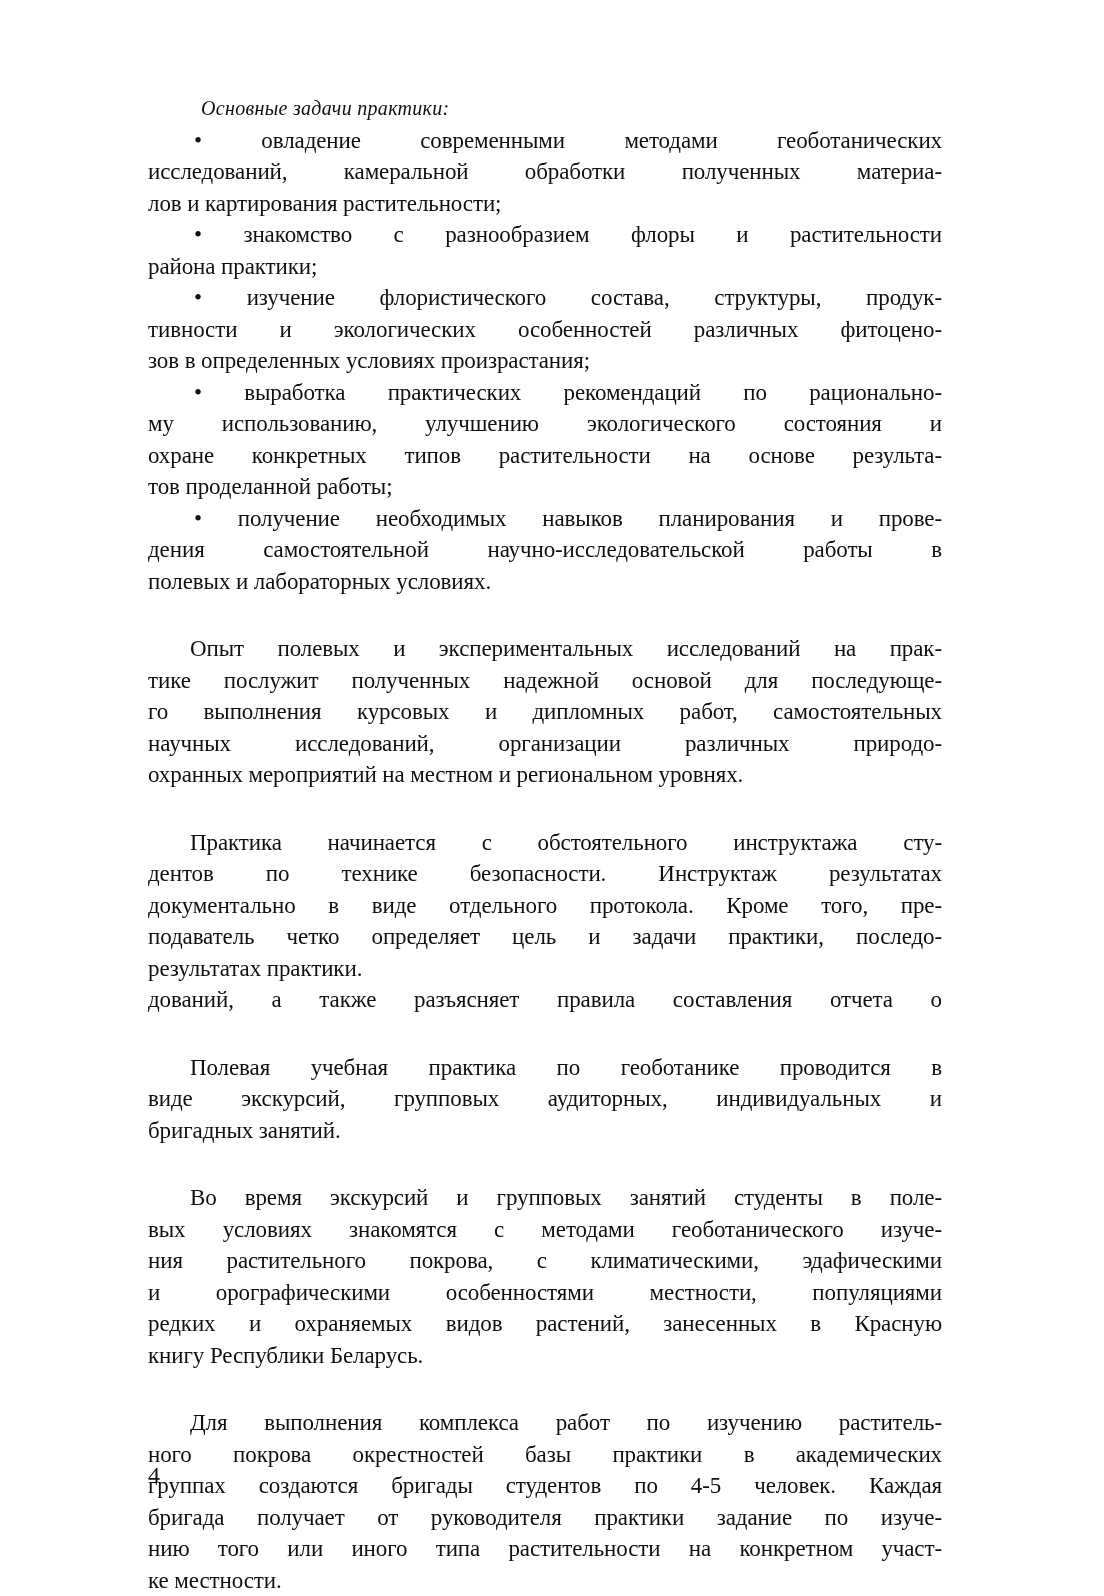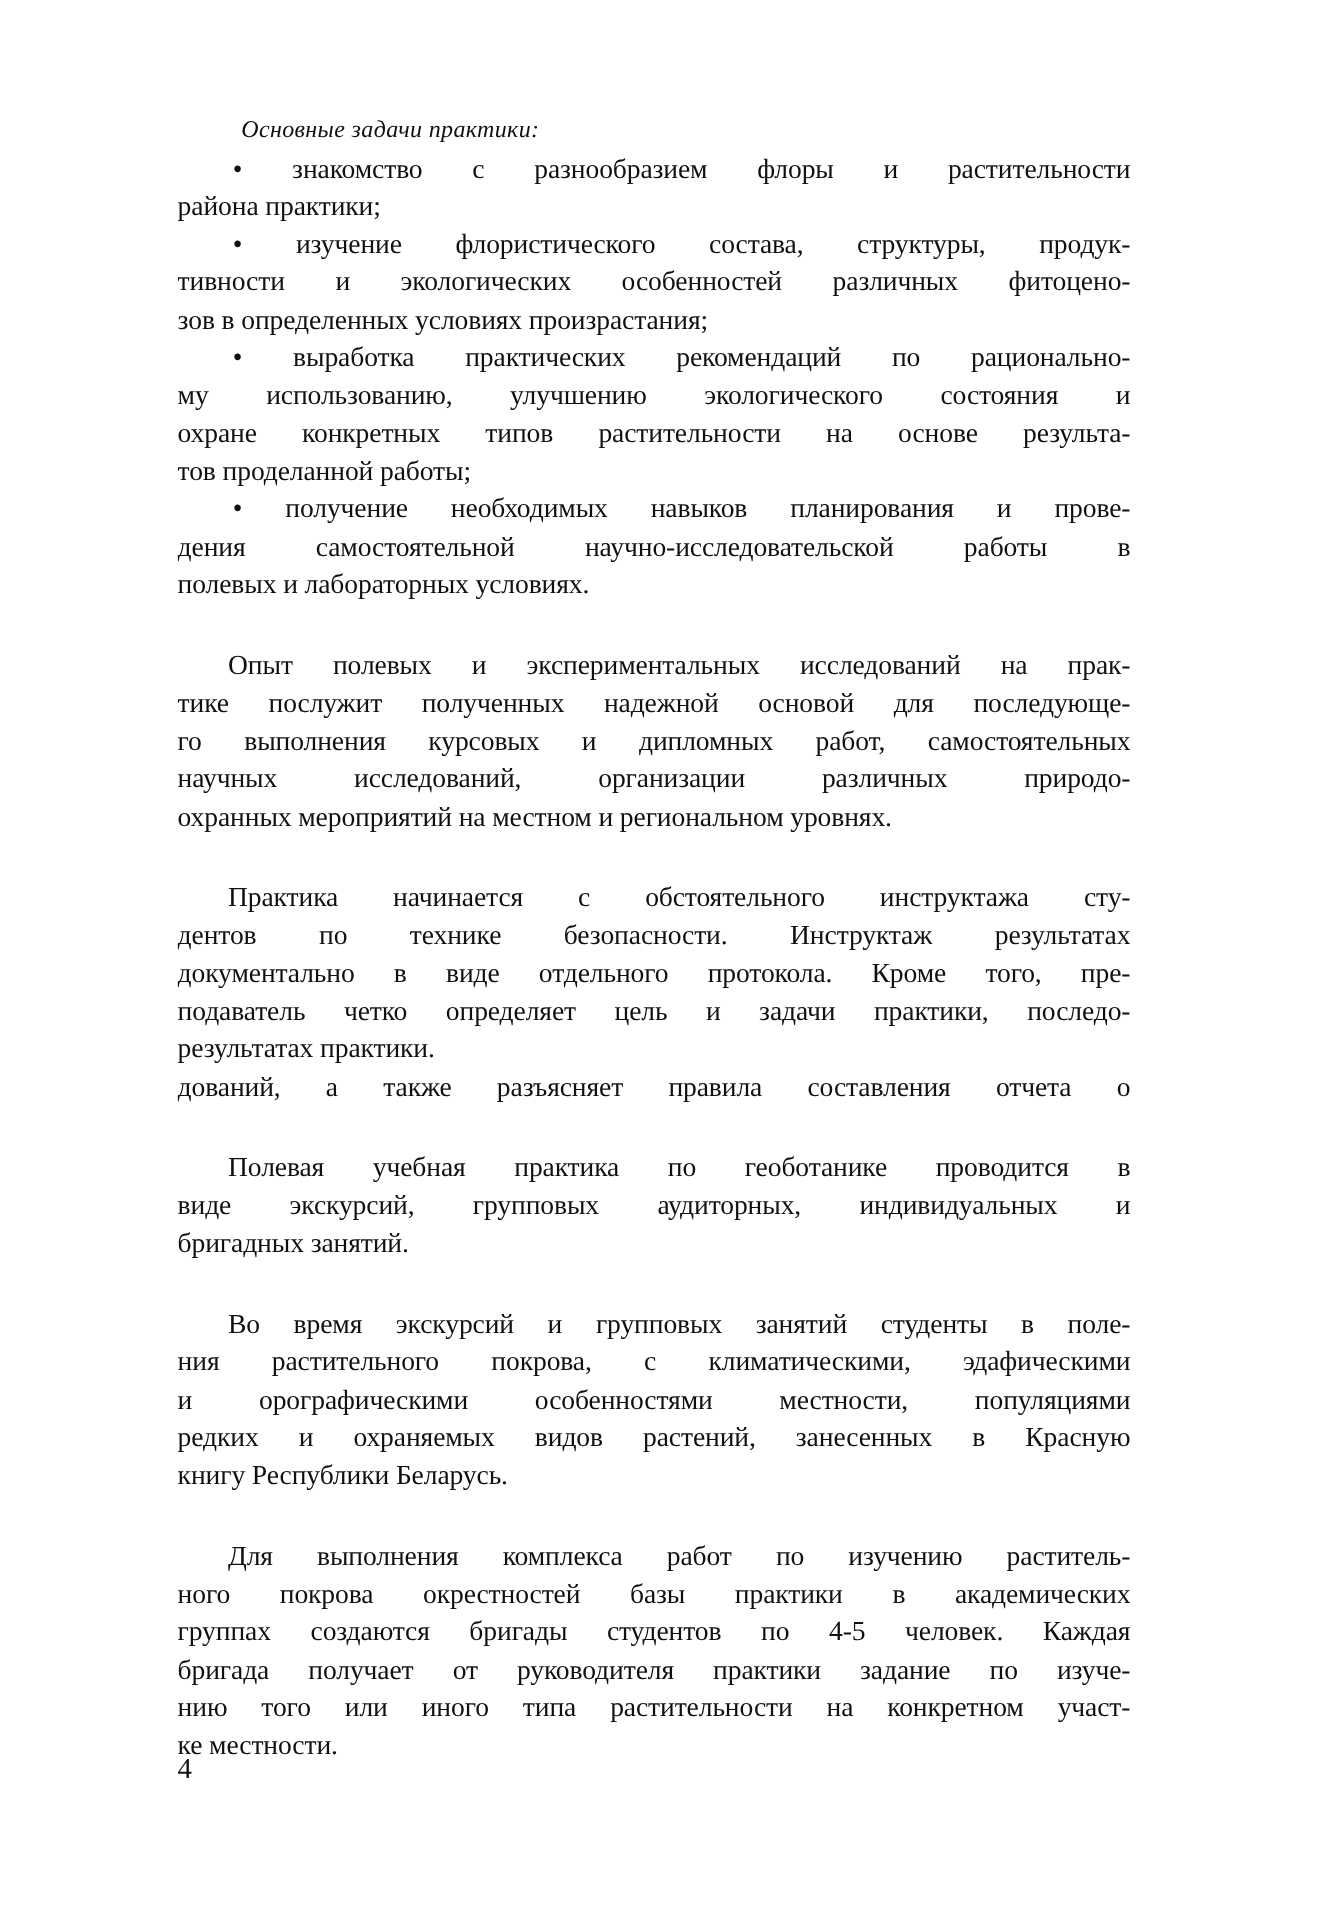--- a/index.html
+++ b/index.html
@@ -66,20 +66,25 @@
   }
 </style>
 </head>
 <body>
 
 <div class="page">
   <div class="text-block">
     <div class="heading">Основные задачи практики:</div>
     <div id="paragraphs">
         <div class="para bullet">
+          <div class="line first">• овладение современными методами геоботанических</div>
+          <div class="line">исследований, камеральной обработки полученных материа-</div>
+          <div class="line last">лов и картирования растительности;</div>
+        </div>
+        <div class="para bullet">
           <div class="line first">• знакомство с разнообразием флоры и растительности</div>
           <div class="line last">района практики;</div>
         </div>
         <div class="para bullet">
           <div class="line first">• изучение флористического состава, структуры, продук-</div>
           <div class="line">тивности и экологических особенностей различных фитоцено-</div>
           <div class="line last">зов в определенных условиях произрастания;</div>
         </div>
         <div class="para bullet">
           <div class="line first">• выработка практических рекомендаций по рационально-</div>
@@ -107,20 +112,21 @@
           <div class="line last">результатах практики.</div>
           <div class="line">дований, а также разъясняет правила составления отчета о</div>
         </div>
         <div class="para plain">
           <div class="line first">Полевая учебная практика по геоботанике проводится в</div>
           <div class="line">виде экскурсий, групповых аудиторных, индивидуальных и</div>
           <div class="line last">бригадных занятий.</div>
         </div>
         <div class="para plain">
           <div class="line first">Во время экскурсий и групповых занятий студенты в поле-</div>
+          <div class="line">вых условиях знакомятся с методами геоботанического изуче-</div>
           <div class="line">ния растительного покрова, с климатическими, эдафическими</div>
           <div class="line">и орографическими особенностями местности, популяциями</div>
           <div class="line">редких и охраняемых видов растений, занесенных в Красную</div>
           <div class="line last">книгу Республики Беларусь.</div>
         </div>
         <div class="para plain">
           <div class="line first">Для выполнения комплекса работ по изучению раститель-</div>
           <div class="line">ного покрова окрестностей базы практики в академических</div>
           <div class="line">группах создаются бригады студентов по 4-5 человек. Каждая</div>
           <div class="line">бригада получает от руководителя практики задание по изуче-</div>

